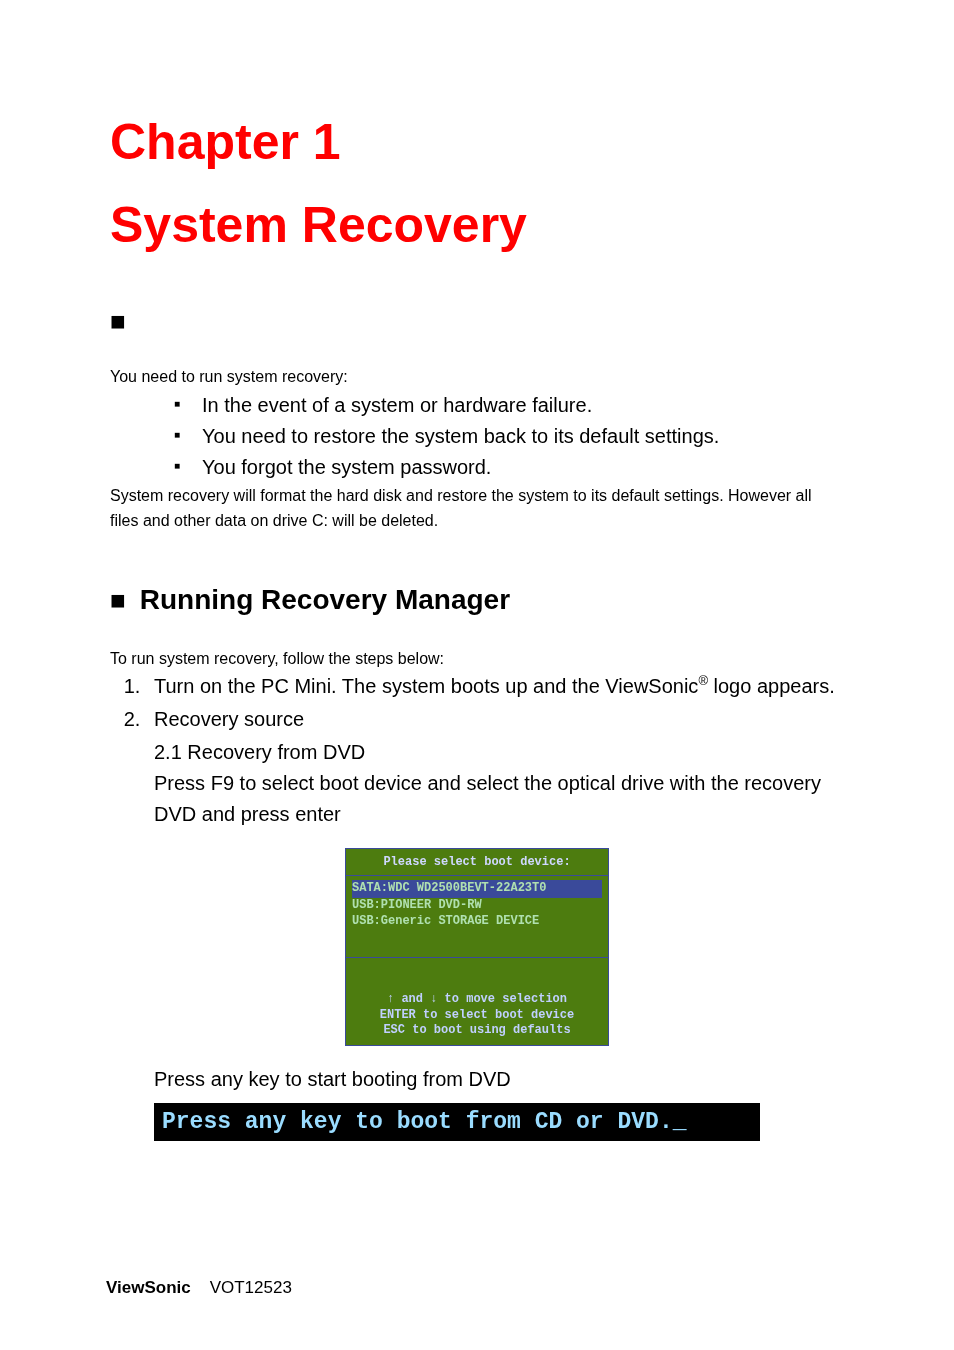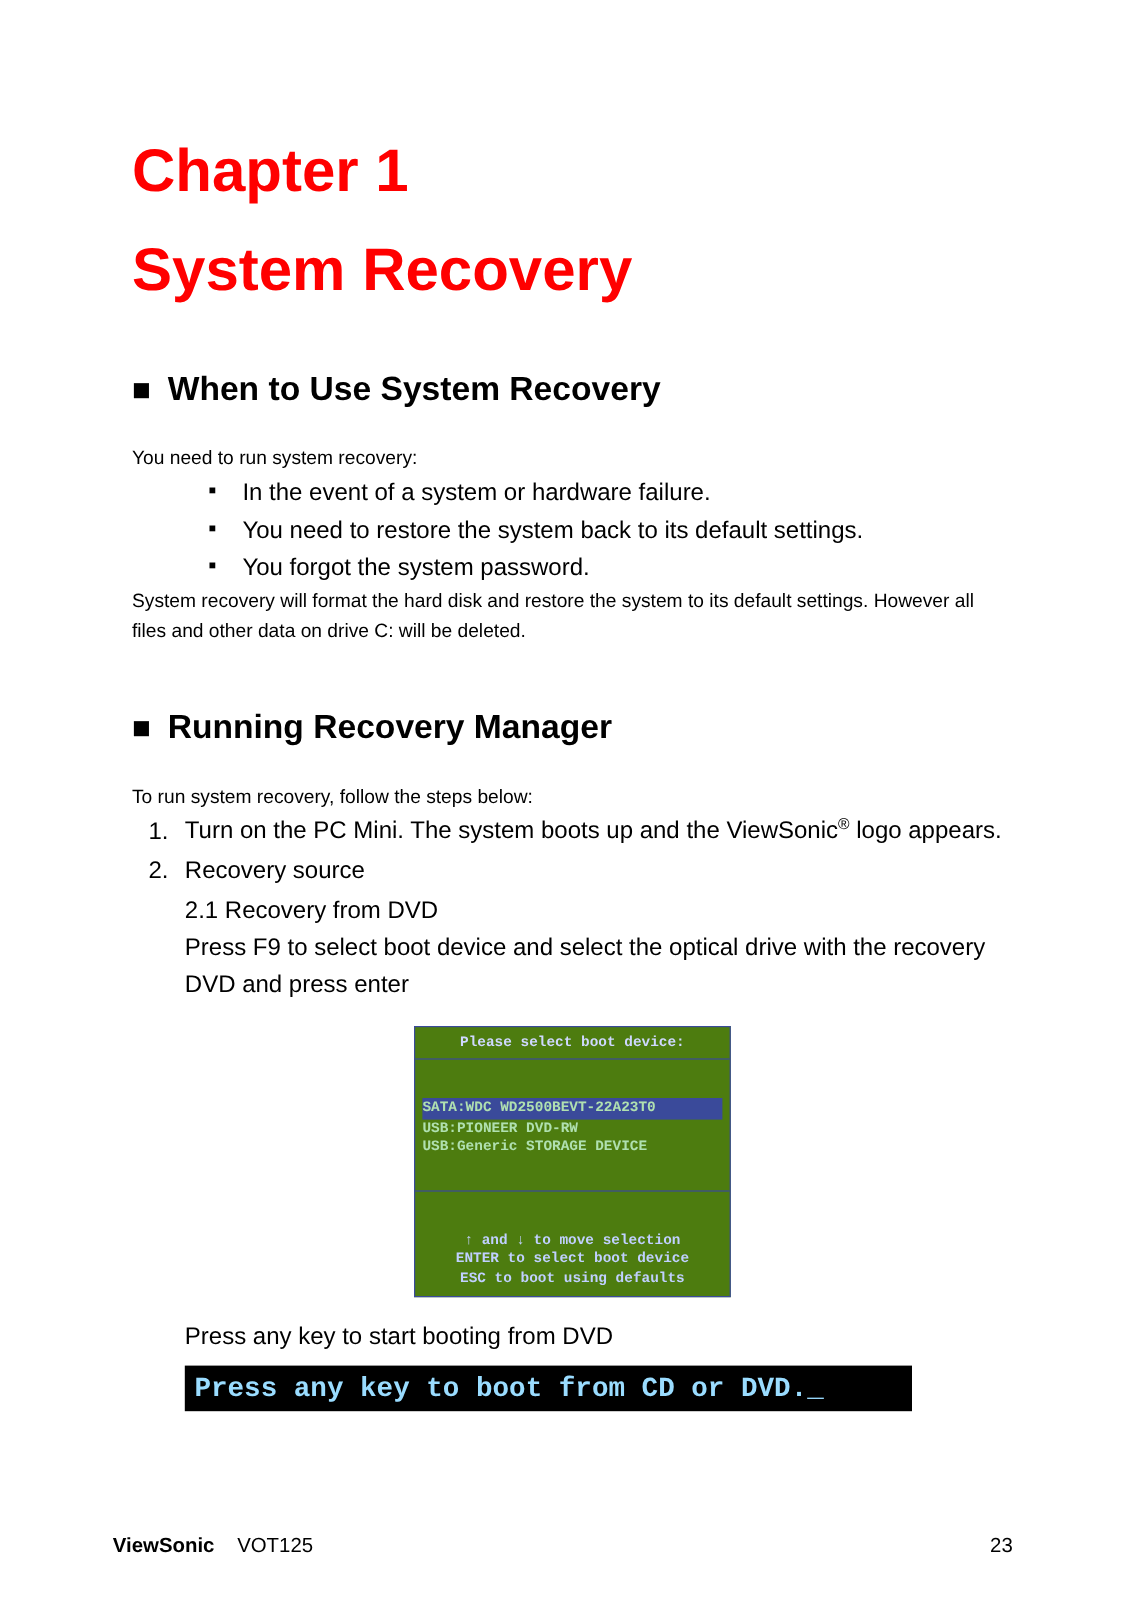--- a/index.html
+++ b/index.html
@@ -13,39 +13,38 @@
     .body-text { font-size: 16px; line-height: 1.6; }
     .ul-level1 { list-style: none; padding-left: 64px; }
     .ul-level1 li { font-size: 20px; line-height: 1.55; position: relative; padding-left: 28px; }
     .ul-level1 li::before { content: "■"; position: absolute; left: 0; top: 6px; font-size: 10px; }
     .ol-level1 { list-style: decimal; padding-left: 36px; font-size: 20px; line-height: 1.55; }
     .ol-level1 > li { padding-left: 8px; margin-bottom: 2px; }
     .substep { padding-left: 44px; font-size: 20px; line-height: 1.55; }
     .sup { font-size: 0.65em; vertical-align: super; }
     .boot-menu-img { margin: 18px auto 18px auto; width: 264px; background: #4d7c0f; border: 1px solid #3a4a9a; font-family: "Courier New", monospace; font-size: 12px; font-weight: bold; }
     .boot-menu-title { text-align: center; color: #cfd8ff; padding: 6px 0; border-bottom: 1px solid #3a4a9a; }
-    .boot-menu-list { padding: 4px 6px 28px 6px; border-bottom: 1px solid #3a4a9a; line-height: 1.3; margin-top: 28px; }
+    .boot-menu-list { padding: 4px 6px 28px 6px; border-bottom: 1px solid #3a4a9a; line-height: 1.3; }
     .boot-menu-list .highlight { background: #3a4a9a; color: #b0e0b0; padding: 1px 0; display: block; }
     .boot-menu-list .item { color: #b0e0b0; display: block; }
     .boot-menu-footer { color: #c0d0ff; text-align: center; padding: 6px 4px; line-height: 1.3; margin-top: 28px; }
     .boot-cdrom-img { margin: 8px 18px 0 44px; width: 606px; background: #000; color: #9adcff; font-family: "Courier New", monospace; font-weight: bold; font-size: 23px; padding: 6px 8px; }
-    .footer { position: absolute; bottom: 52px; left: 94px; right: 110px; display: flex; justify-content: space-between; font-size: 17px; }
+    .footer { position: absolute; bottom: 52px; left: 106px; right: 110px; display: flex; font-size: 17px; }
     .footer .brand { font-weight: bold; }
   </style>
 </head>
 <body>
 
 <div class="page">
   <div class="chapter-title">Chapter 1</div>
   <div class="chapter-title">System Recovery</div>
 
   <div class="section">
     <div class="section-heading-row">
       <span class="square">■</span>
-      <span class="heading-text">When to Use System Recovery</span>
     </div>
     <div class="body-text">You need to run system recovery:</div>
     <ul class="ul-level1">
       <li>In the event of a system or hardware failure.</li>
       <li>You need to restore the system back to its default settings.</li>
       <li>You forgot the system password.</li>
     </ul>
     <div class="body-text">System recovery will format the hard disk and restore the system to its default settings. However all files and other data on drive C: will be deleted.</div>
   </div>
 

